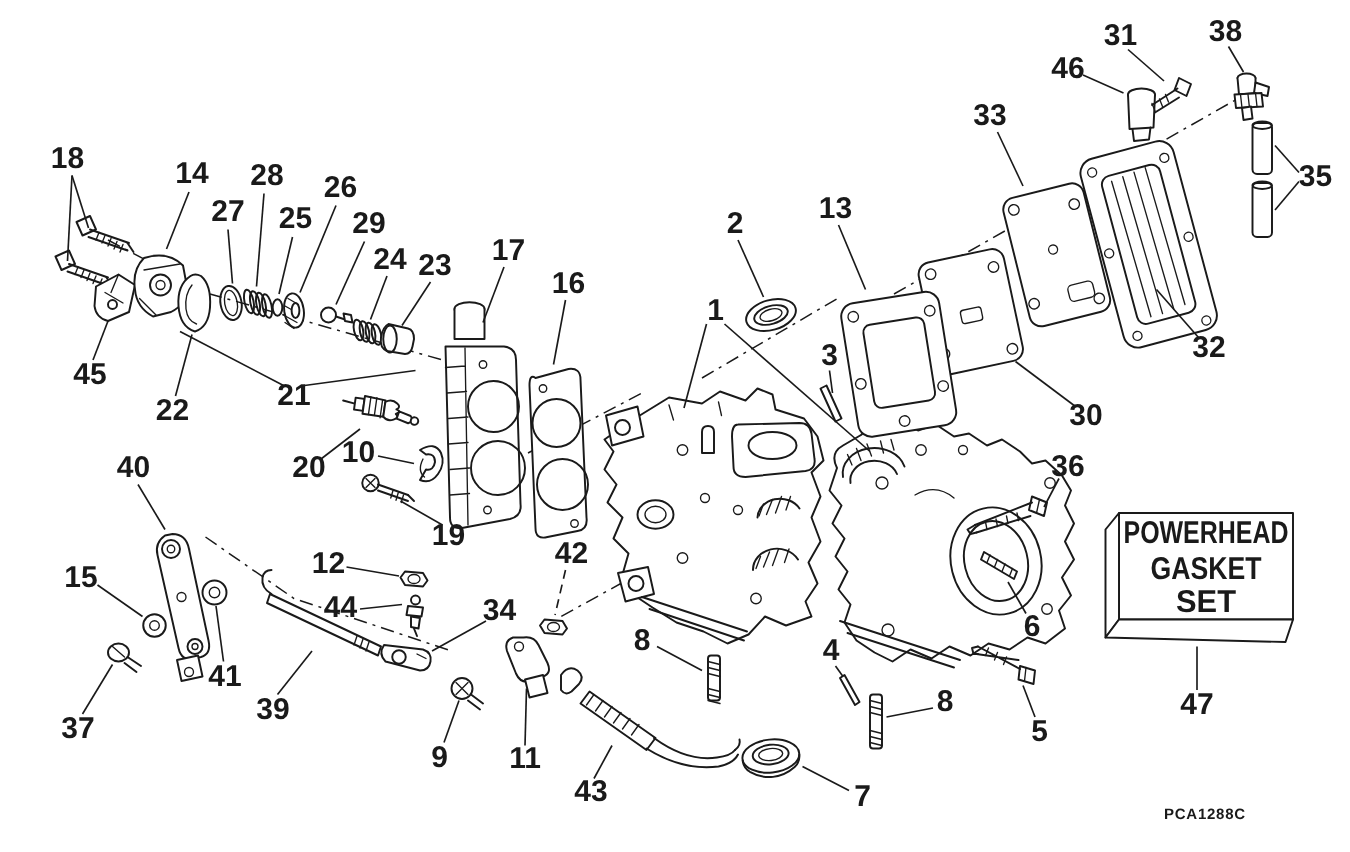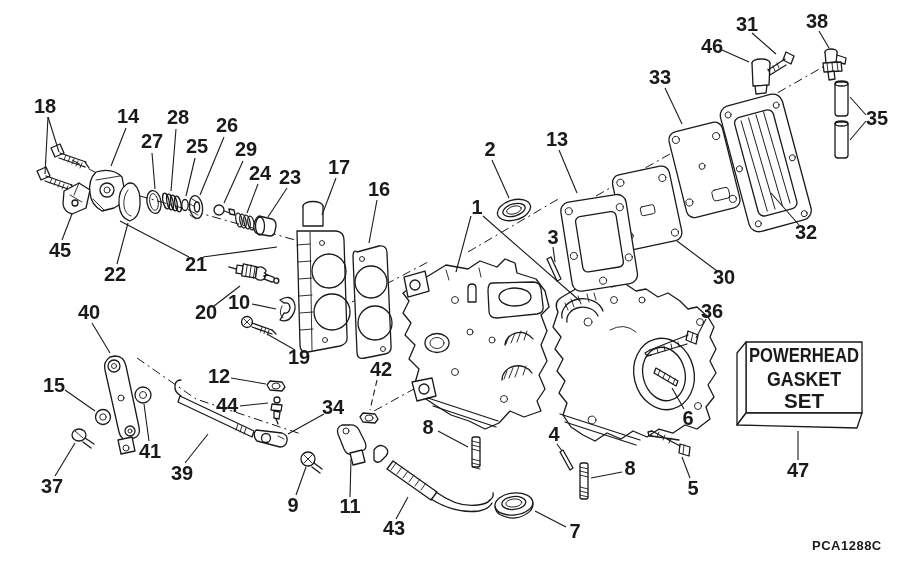--- a/index.html
+++ b/index.html
@@ -13,22 +13,22 @@
   .th  { fill:none;    stroke:var(--ink); stroke-width:0.9; stroke-linecap:round; }
   .dash{ fill:none;    stroke:var(--ink); stroke-width:1;   stroke-dasharray:9 4 2 4; }
   .ldr { stroke:var(--ink); stroke-width:1.1; }
   .dashldr { stroke-dasharray:6 4; }
   .co  { font:bold 20px "Liberation Sans", sans-serif; fill:var(--ink);
          text-anchor:middle; dominant-baseline:central; }
   .bx  { font:bold 21px "Liberation Sans", sans-serif; fill:var(--ink); text-anchor:middle; }
   .watermark { position:absolute; left:662px; top:519px; width:210px;
                font-weight:bold; font-size:24px; letter-spacing:-1px; color:var(--wm);
                white-space:nowrap; }
-  .part-code { position:absolute; left:776px; top:538px; font-weight:bold; font-size:13px;
-               color:var(--ink); letter-spacing:0.5px;margin-left:36px; }
+  .part-code { position:absolute; left:776px; top:538px; font-weight:bold; font-size:10px;
+               color:var(--ink); letter-spacing:0.5px; }
 </style>
 </head>
 <body>
 
 <div class="stage">
 <svg class="art" width="900" height="568" viewBox="0 0 900 568">
 
   <g>
     <path class="dash" d="M72,160 L140,196 L302,242"></path>
     <path class="dash" d="M352,302 L428,262"></path>

